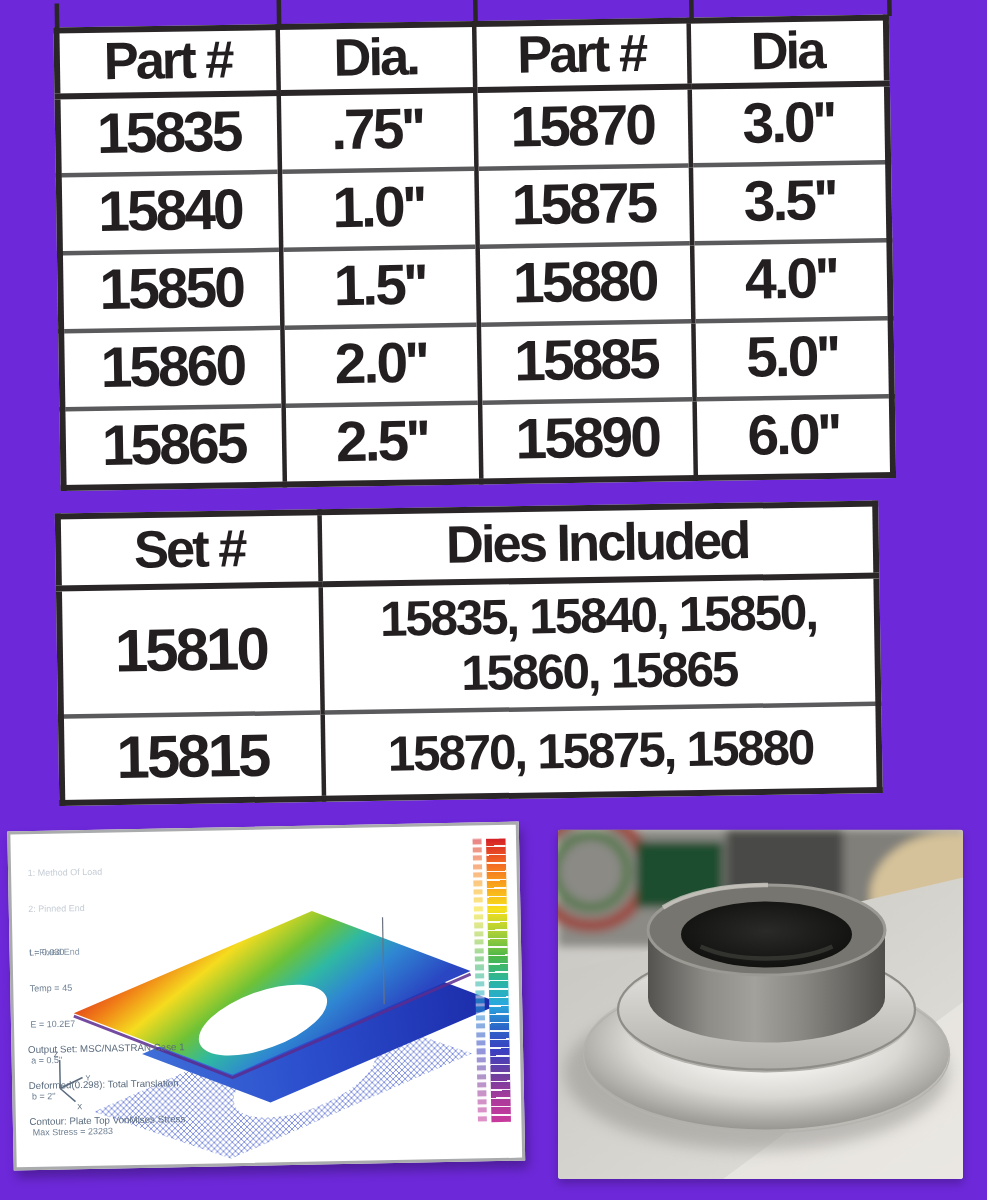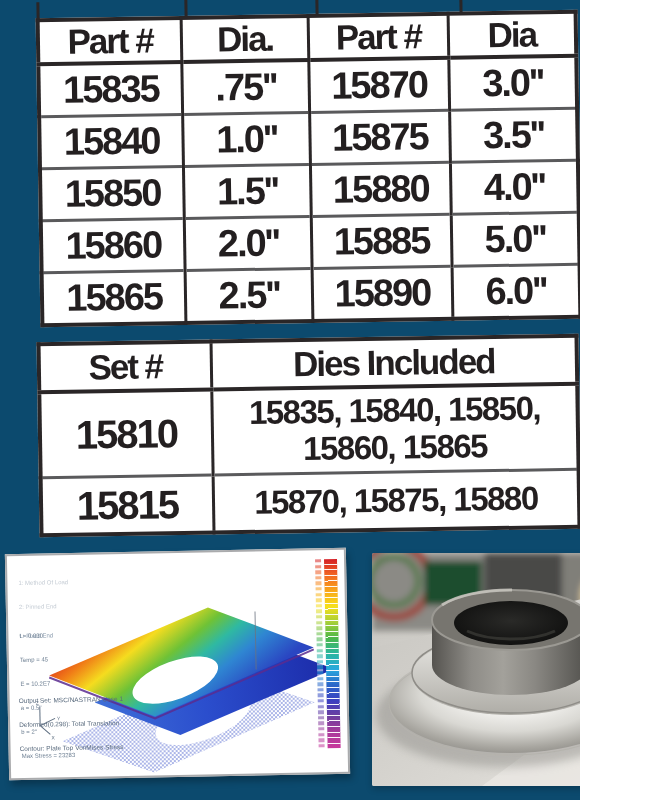--- a/index.html
+++ b/index.html
@@ -1,16 +1,16 @@
 <!DOCTYPE html>
 <html><head>
 <meta charset="utf-8">
 <style>
   html,body{margin:0;padding:0;background:#fff;}
-  .canvas{position:relative;width:580px;height:800px;background:#0c4a6e;overflow:hidden;
+  .canvas{position:relative;width:658px;height:800px;background:#6d28d9;overflow:hidden;
           font-family:"Liberation Sans",sans-serif;}
 
   
   .table-wrap{position:absolute;transform:rotate(-0.9deg);transform-origin:50% 50%;}
   .t1{left:38px;top:14px;}
   .t2{left:38px;top:338px;}
   .stub{position:absolute;top:-16px;width:3px;height:17px;background:#2a2627;}
   table.spec{border-collapse:collapse;border:4px solid #2a2627;background:#fff;
              table-layout:fixed;}
   table.spec td,table.spec th{border-left:3px solid #2a2627;border-top:3px solid #5a5a5c;

